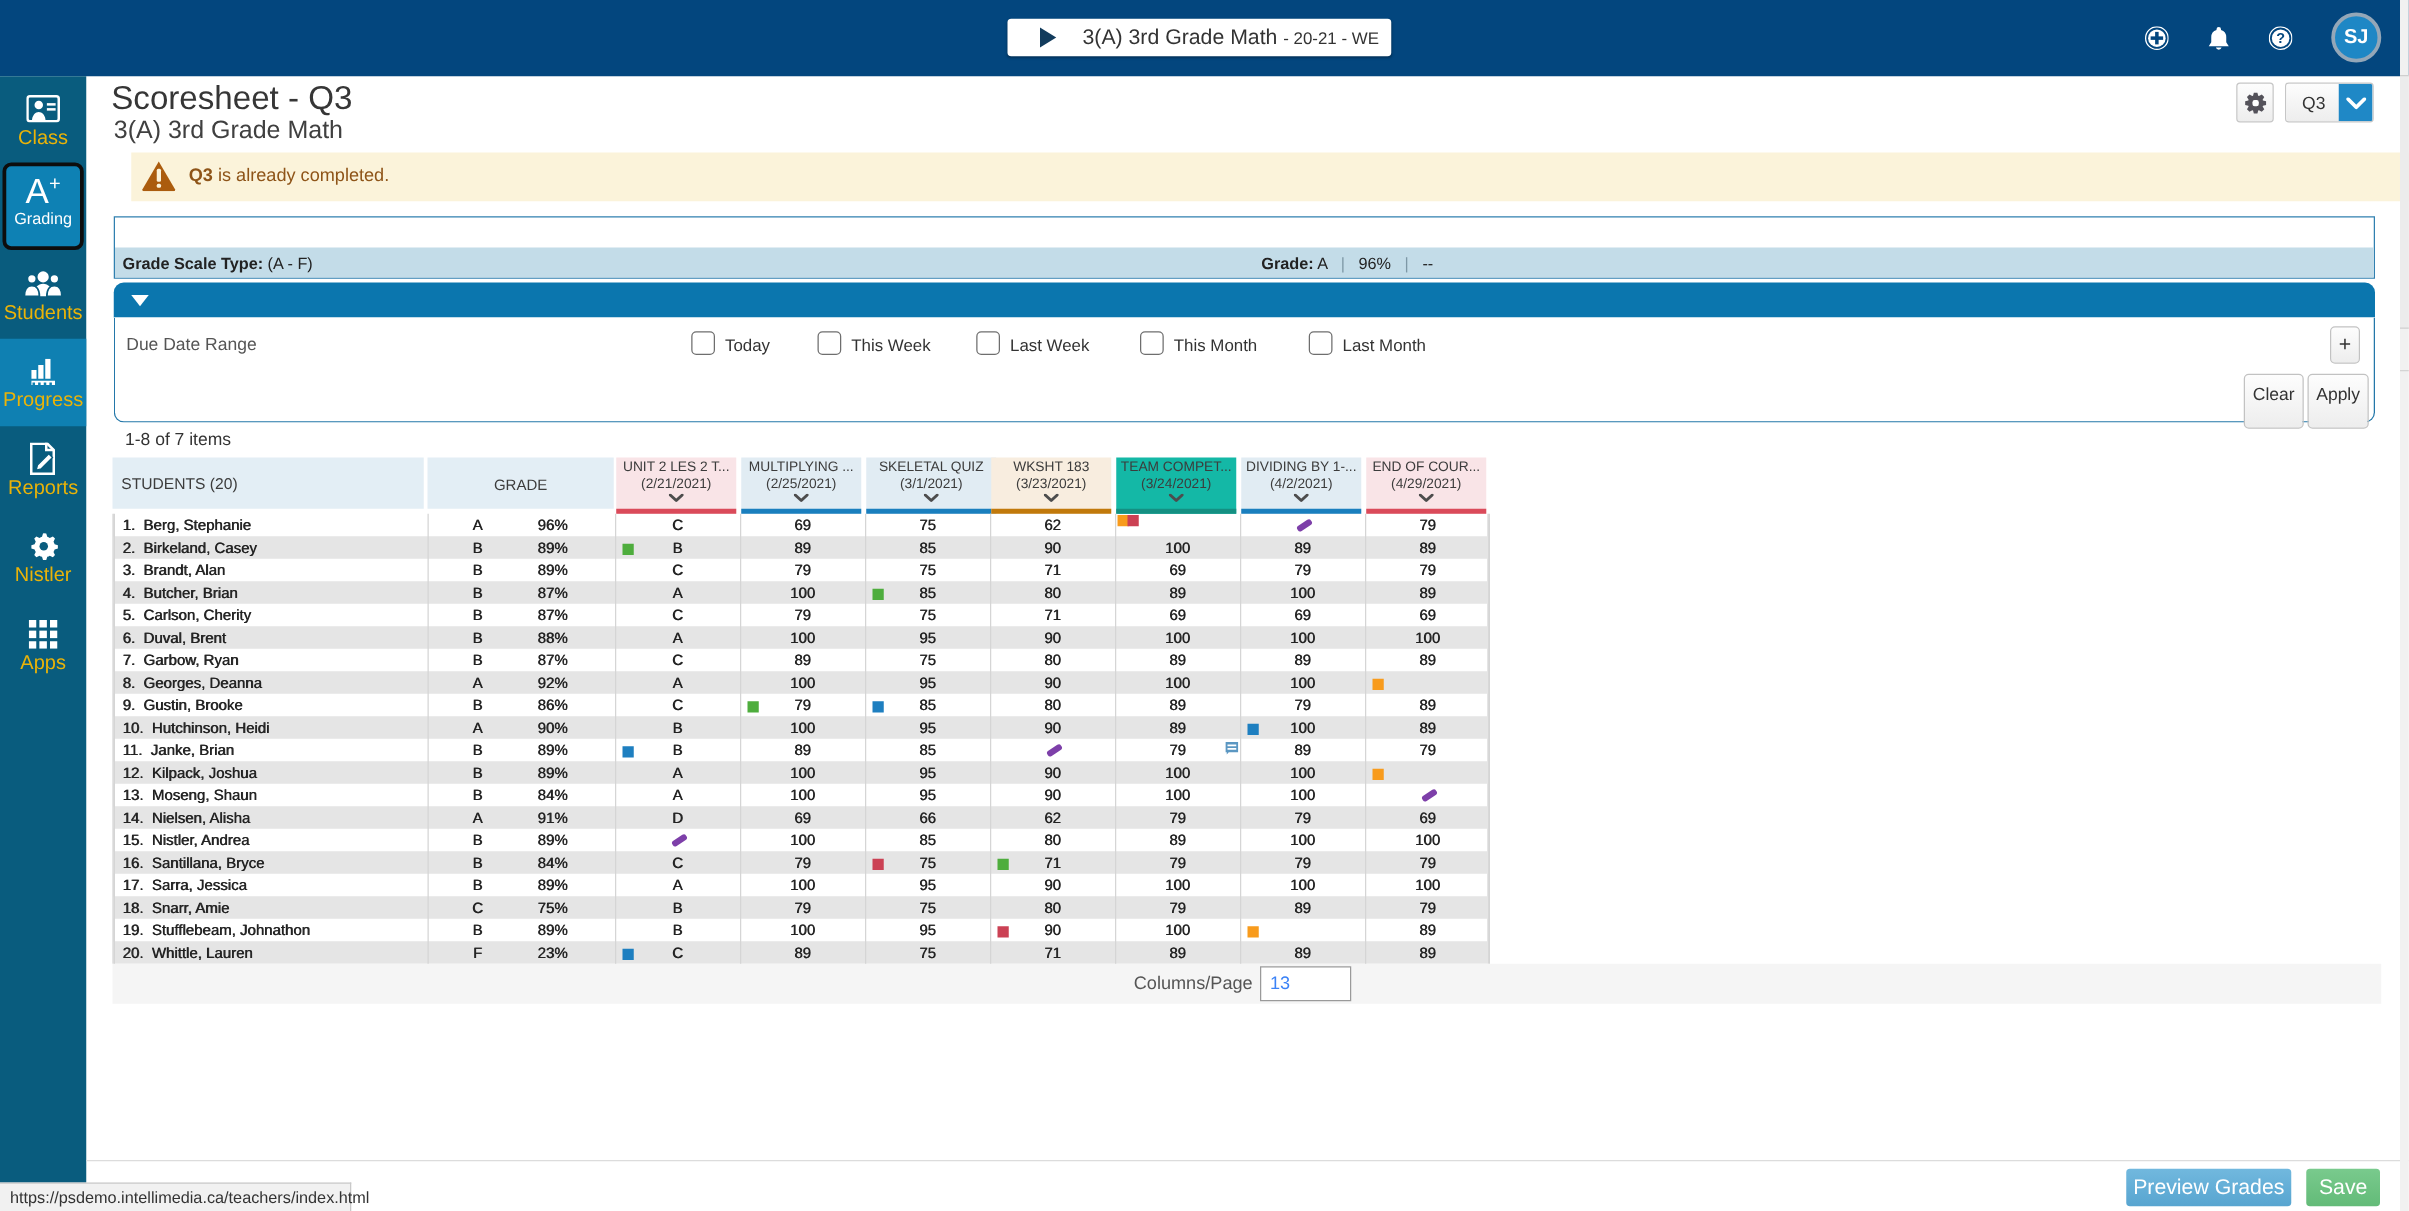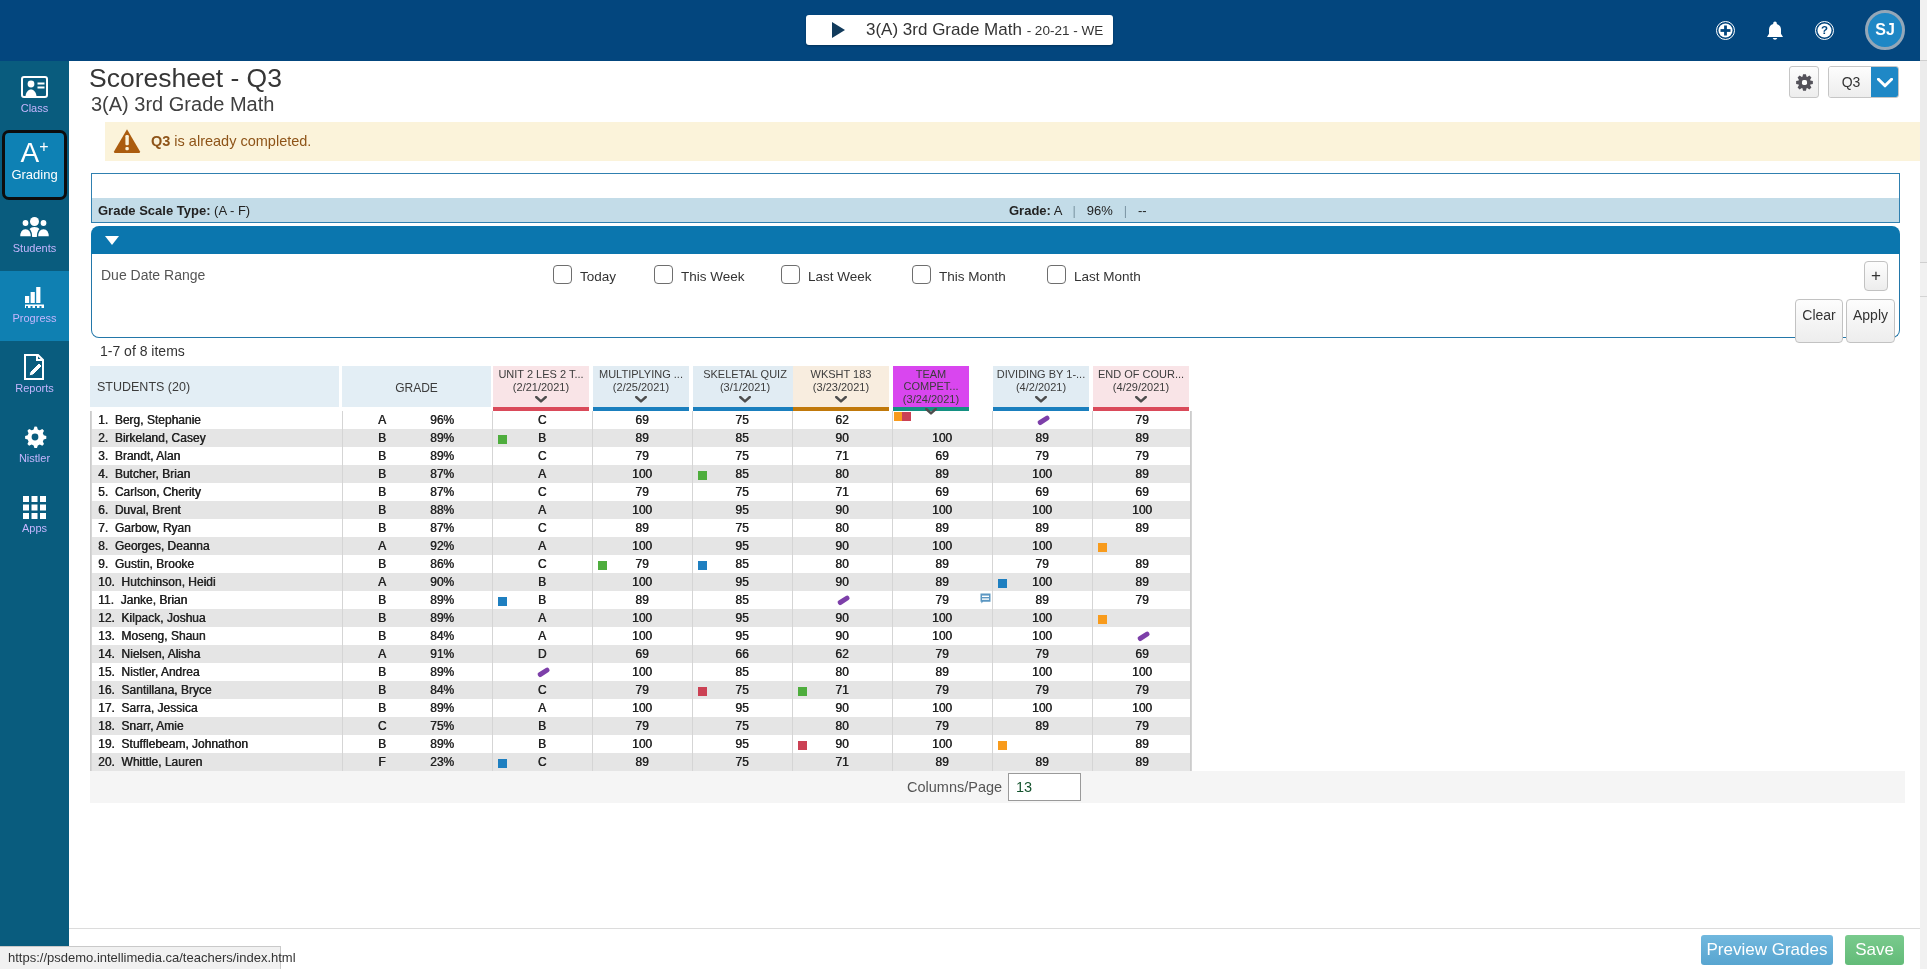--- a/index.html
+++ b/index.html
@@ -10,21 +10,21 @@
 #classbtn { position:absolute; left:806px; top:15px; width:307px; height:30px; background:#fff; border-radius:3px; box-shadow:0 1px 2px rgba(0,0,0,.3); color:#2b2b33; display:flex; align-items:center; }
 #classbtn .play { width:0; height:0; border-left:13px solid #123b5c; border-top:8px solid transparent; border-bottom:8px solid transparent; margin-left:26px; }
 #classbtn .t1 { font-size:17px; margin-left:21px; color:#333; }
 #classbtn .t2 { font-size:13.5px; color:#333; }
 .navic { position:absolute; top:21px; }
 #avatar { position:absolute; left:1865px; top:10px; width:40px; height:40px; border-radius:50%; background:#1e87c5; border:3px solid #94a7b8; color:#fff; font-size:16px; font-weight:bold; text-align:center; line-height:34px; }
 
 
 #sidebar { position:absolute; left:0; top:61px; width:69px; height:908px; background:#095c7e; color:#fff; }
 .sb-item { position:absolute; left:0; width:69px; height:70px; text-align:center; }
-.sb-item .lbl { position:absolute; top:41px; width:100%; font-size:11px; color:#c4b5fd; }
+.sb-item .lbl { position:absolute; top:41px; width:100%; font-size:16px; color:#eab308; }
 .sb-item .ico { position:absolute; top:13px; left:0; width:100%; height:26px; display:flex; justify-content:center; align-items:center; }
 #sb-grading { position:absolute; left:2px; top:69px; width:65px; height:70px; background:#0e81b4; border:3px solid #0d0d0d; border-radius:7px; text-align:center; }
 #sb-grading .ap { font-size:28px; color:#fff; margin-top:4px; letter-spacing:0; }
 #sb-grading .ap sup { font-size:16px; }
 #sb-grading .lbl { font-size:13px; color:#fff; margin-top:-2px; }
 #sb-progress-bg { position:absolute; left:0; top:210px; width:69px; height:70px; background:#0f80b2; }
 
 
 #title { position:absolute; left:89px; top:63px; font-size:26.5px; color:#363636; }
 #subtitle { position:absolute; left:91px; top:93px; font-size:20px; color:#404040; }
@@ -67,21 +67,21 @@
 .row { position:relative; width:100%; height:18px; font-size:12px; color:#222; white-space:nowrap; text-shadow:0.5px 0 0 #333; }
 .row.alt { background:#e5e5e5; }
 .cell { position:absolute; top:0; height:18px; line-height:18px; text-align:center; }
 .vline { position:absolute; top:0; width:1px; height:360px; background:#d5d5d5; z-index:5; }
 .flag { position:absolute; width:8.5px; height:8.5px; top:3px; }
 .exmpt { position:absolute; width:12.5px; height:4.5px; border-radius:2.2px; background:#7d3fa9; top:7px; transform:rotate(-33deg); }
 
 
 #fband { position:absolute; left:90px; top:771px; width:1815px; height:32px; background:#f5f5f5; }
 #fband .lb { position:absolute; left:817px; top:8px; font-size:14.5px; color:#555; }
-#fband .inp { position:absolute; left:918px; top:2px; width:73px; height:28px; background:#fff; border:1px solid #9a9a9a; font-size:14.5px; color:#14532d; line-height:26px; padding-left:7px; }
+#fband .inp { position:absolute; left:918px; top:2px; width:73px; height:28px; background:#fff; border:1px solid #9a9a9a; font-size:14.5px; color:#3b82f6; line-height:26px; padding-left:7px; }
 
 
 #botline { position:absolute; left:69px; top:928px; width:1858px; height:1px; background:#dcdcdc; }
 #pgbtn { position:absolute; left:1701px; top:935px; width:132px; height:30px; background:linear-gradient(#71b8de,#58a5d0); border-radius:3px; color:#fff; font-size:17px; text-align:center; line-height:30px; }
 #svbtn { position:absolute; left:1845px; top:935px; width:59px; height:30px; background:linear-gradient(#79ca8d,#63bb78); border-radius:3px; color:#fff; font-size:17px; text-align:center; line-height:30px; }
 #tooltip { position:absolute; left:0px; top:946px; width:281px; height:23px; background:#f1f1f1; border:1px solid #c9c9c9; border-left:none; border-bottom:none; font-size:13px; color:#333; line-height:22px; padding-left:8px; }
 
 
 #sbar { position:absolute; left:1920px; top:0; width:7px; height:969px; background:#f1f1f1; }
 #sbar .th { position:absolute; left:0px; top:60px; width:7px; height:203px; background:#ececec; border-top:1px solid #cfcfcf; border-bottom:1px solid #cfcfcf; }
@@ -236,21 +236,21 @@
     <span class="cbl" style="left:716px">Last Week</span>
   <span class="cbx" style="left:820px"></span>
     <span class="cbl" style="left:847px">This Month</span>
   <span class="cbx" style="left:955px"></span>
     <span class="cbl" style="left:982px">Last Month</span>
   <div id="plusbtn">+</div>
   <div class="fbtn" style="left:1703px;width:48px">Clear</div>
   <div class="fbtn" style="left:1754px;width:49px">Apply</div>
 </div>
 
-<div id="items">1-7 of 8 items</div>
+<div id="items">1-8 of 7 items</div>
 
 <div id="tbl">
   <div id="thead">
       <div class="h-sg" style="left:0;width:249px">
         <div style="position:absolute;left:7px;top:14px;font-size:12.5px;color:#3c3c3c">STUDENTS (20)</div>
       </div>
       <div class="h-sg" style="left:252px;width:149px">
         <div style="position:absolute;left:0;top:15px;width:100%;text-align:center;font-size:12px;color:#3c3c3c">GRADE</div>
       </div>
       <div class="h-as" style="left:403px;width:96px;background:#f9e4e7;border-color:#da4a5a"><div class="nm">UNIT 2 LES 2 T...</div><div class="d">(2/21/2021)</div><svg class="chev" viewBox="0 0 12 7">
@@ -258,21 +258,21 @@
         </svg></div>
       <div class="h-as" style="left:503px;width:96px;background:#e1ecf3;border-color:#1a7fbe"><div class="nm">MULTIPLYING ...</div><div class="d">(2/25/2021)</div><svg class="chev" viewBox="0 0 12 7">
           <path d="M1.2 1 L6 5.4 L10.8 1" fill="none" stroke="#4d4d4d" stroke-width="2.4" stroke-linecap="round" stroke-linejoin="round"></path>
         </svg></div>
       <div class="h-as" style="left:603px;width:104px;background:#e1ecf3;border-color:#1a7fbe"><div class="nm">SKELETAL QUIZ</div><div class="d">(3/1/2021)</div><svg class="chev" viewBox="0 0 12 7">
           <path d="M1.2 1 L6 5.4 L10.8 1" fill="none" stroke="#4d4d4d" stroke-width="2.4" stroke-linecap="round" stroke-linejoin="round"></path>
         </svg></div>
       <div class="h-as" style="left:703px;width:96px;background:#f8edDF;border-color:#c1790b"><div class="nm">WKSHT 183</div><div class="d">(3/23/2021)</div><svg class="chev" viewBox="0 0 12 7">
           <path d="M1.2 1 L6 5.4 L10.8 1" fill="none" stroke="#4d4d4d" stroke-width="2.4" stroke-linecap="round" stroke-linejoin="round"></path>
         </svg></div>
-      <div class="h-as" style="left:803px;width:76px;background:#d946ef;border-color:#149082"><div class="nm">TEAM COMPET...</div><div class="d">(3/24/2021)</div><svg class="chev" viewBox="0 0 12 7">
+      <div class="h-as" style="left:803px;width:96px;background:#14b8a6;border-color:#149082"><div class="nm">TEAM COMPET...</div><div class="d">(3/24/2021)</div><svg class="chev" viewBox="0 0 12 7">
           <path d="M1.2 1 L6 5.4 L10.8 1" fill="none" stroke="#4d4d4d" stroke-width="2.4" stroke-linecap="round" stroke-linejoin="round"></path>
         </svg></div>
       <div class="h-as" style="left:903px;width:96px;background:#e1ecf3;border-color:#1a7fbe"><div class="nm">DIVIDING BY 1-...</div><div class="d">(4/2/2021)</div><svg class="chev" viewBox="0 0 12 7">
           <path d="M1.2 1 L6 5.4 L10.8 1" fill="none" stroke="#4d4d4d" stroke-width="2.4" stroke-linecap="round" stroke-linejoin="round"></path>
         </svg></div>
       <div class="h-as" style="left:1003px;width:96px;background:#f9e4e7;border-color:#da4a5a"><div class="nm">END OF COUR...</div><div class="d">(4/29/2021)</div><svg class="chev" viewBox="0 0 12 7">
           <path d="M1.2 1 L6 5.4 L10.8 1" fill="none" stroke="#4d4d4d" stroke-width="2.4" stroke-linecap="round" stroke-linejoin="round"></path>
         </svg></div>
     </div>
   <div id="tbody">

